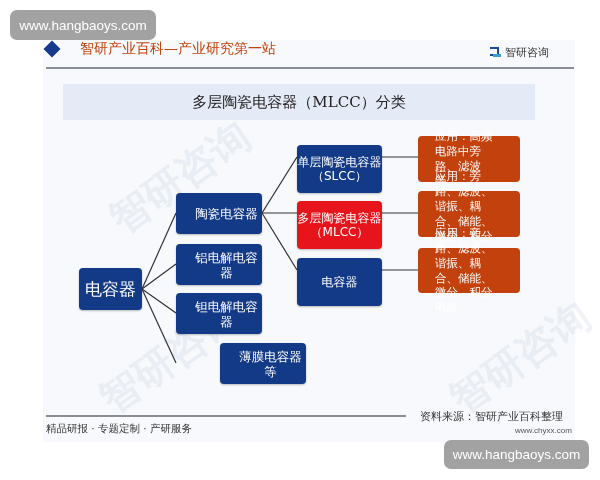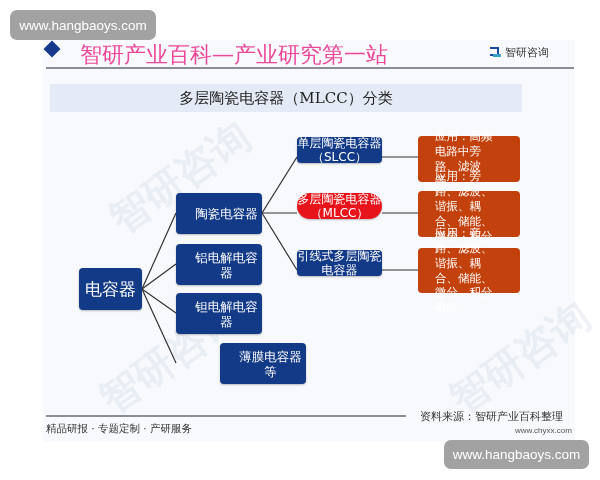--- a/index.html
+++ b/index.html
@@ -14,52 +14,52 @@
       position: absolute; color: rgba(170,185,210,0.18); font-size: 40px; font-weight: bold;
       transform: rotate(-35deg); white-space: nowrap; pointer-events: none;
     }
 
     .hdr-diamond {
       position: absolute; left: 46px; top: 43px; width: 12px; height: 12px;
       background: #173a8c; transform: rotate(45deg);
     }
     .hdr-title {
       position: absolute; left: 80px; top: 40px; font-family: "DejaVu Serif", serif;
-      font-size: 22px; color: #ec4899; letter-spacing: 0px;
+      font-size: 14px; color: #c2410c; letter-spacing: 0px;
     }
     .hdr-brand {
       position: absolute; left: 490px; top: 45px; font-size: 11px; color: #333;
       display: flex; align-items: center; gap: 4px;
     }
     .brand-icon {
       display: inline-block; width: 11px; height: 11px; position: relative;
     }
     .brand-icon::before { content: ""; position: absolute; left: 0; top: 0; width: 7px; height: 5px; border: 2px solid #1a4a9c; border-left: none; }
     .brand-icon::after { content: ""; position: absolute; left: 3px; top: 7px; width: 8px; height: 3px; background: #3aa0c8; }
     .hdr-line { position: absolute; left: 46px; top: 67px; width: 528px; height: 2px; background: #8a8e96; }
 
     .subtitle-band {
-      position: absolute; left: 50px; top: 84px; width: 472px; height: 28px;
+      position: absolute; left: 63px; top: 84px; width: 472px; height: 36px;
       background: #e5ebf6; display: flex; align-items: center; justify-content: center;
       font-family: "DejaVu Serif", serif; font-size: 15px; color: #222;
     }
 
     svg.lines { position: absolute; left: 0; top: 0; width: 600px; height: 480px; }
 
     .box {
       position: absolute; display: flex; align-items: center; justify-content: center;
       text-align: center; color: #fff; border-radius: 4px; line-height: 1.2;
     }
     .dark { background: #133a86; box-shadow: 0 1px 2px rgba(0,0,0,0.25); }
     .red  { background: #e8141c; box-shadow: 0 1px 2px rgba(0,0,0,0.25); }
     .light { background: #c2410c; justify-content: flex-start; text-align: left; padding: 0 17px; font-size: 11.5px; line-height: 1.3; font-family: Liberation Serif, serif; }
 
     .root { left: 79px; top: 268px; width: 63px; height: 42px; font-size: 17px; }
     .l1 { left: 176px; width: 86px; height: 41px; font-size: 12.5px; padding-left: 15px; }
-    .l2 { left: 297px; width: 85px; height: 26px; font-size: 12px; }
+    .l2 { left: 297px; width: 85px; height: 48px; font-size: 12px; margin-top: 8px; }
     .app { left: 418px; width: 102px; }
 
     .ftr-line { position: absolute; left: 46px; top: 415px; width: 360px; height: 2px; background: #8a8e96; }
     .ftr-left { position: absolute; left: 46px; top: 422px; font-size: 10.5px; color: #333; }
     .ftr-source { position: absolute; left: 402px; top: 409px; font-size: 11px; color: #333; margin-left: 18px; }
     .ftr-url { position: absolute; left: 515px; top: 426px; font-size: 8px; color: #555; font-family: Liberation Sans, sans-serif; }
 
     .watermark {
       position: absolute; background: #a2a2a2; color: #fff; font-size: 13.5px;
       display: flex; align-items: center; justify-content: center;
@@ -107,26 +107,25 @@
 
 <div class="box dark l1" style="top:193px;">陶瓷电容器</div>
 <div class="box dark l1" style="top:244px;">铝电解电容器</div>
 <div class="box dark l1" style="top:293px;">钽电解电容器</div>
 <div class="box dark l1" style="top:343px;margin-left:44px;">薄膜电容器等</div>
 
 <div class="box dark l2" style="top:137px;flex-direction:column;">
   <span>单层陶瓷电容器</span>
   <span>（SLCC）</span>
 </div>
-<div class="box red l2" style="top:193px;flex-direction:column;border-radius:13px;">
+<div class="box red l2" style="top:193px;flex-direction:column;">
   <span>多层陶瓷电容器</span>
   <span>（MLCC）</span>
 </div>
 <div class="box dark l2" style="top:250px;flex-direction:column;">
-  <span>引线式多层陶瓷</span>
   <span>电容器</span>
 </div>
 
 <div class="box light app" style="top:136px;height:46px;">应用：高频电路中旁路、滤波等。</div>
 <div class="box light app" style="top:191px;height:46px;">应用：旁路、滤波、谐振、耦合、储能、微分、积分电路。</div>
 <div class="box light app" style="top:248px;height:45px;">应用：旁路、滤波、谐振、耦合、储能、微分、积分电路。</div>
 
 <div class="ftr-line"></div>
 <div class="ftr-left">精品研报 · 专题定制 · 产研服务</div>
 <div class="ftr-source">资料来源：智研产业百科整理</div>

